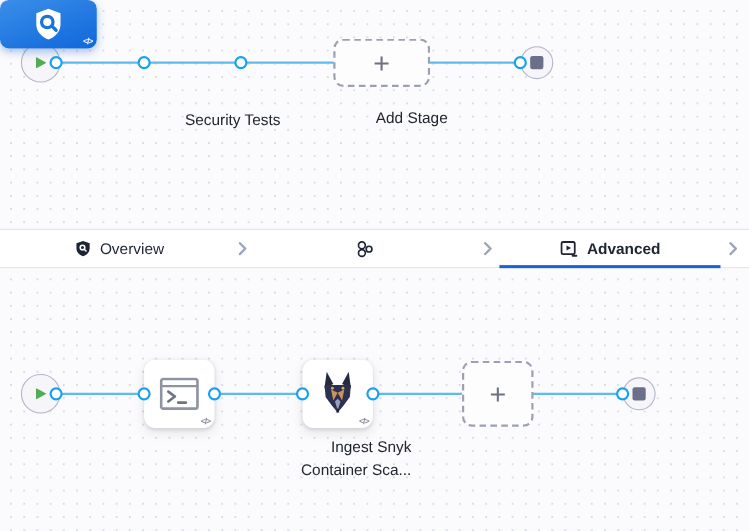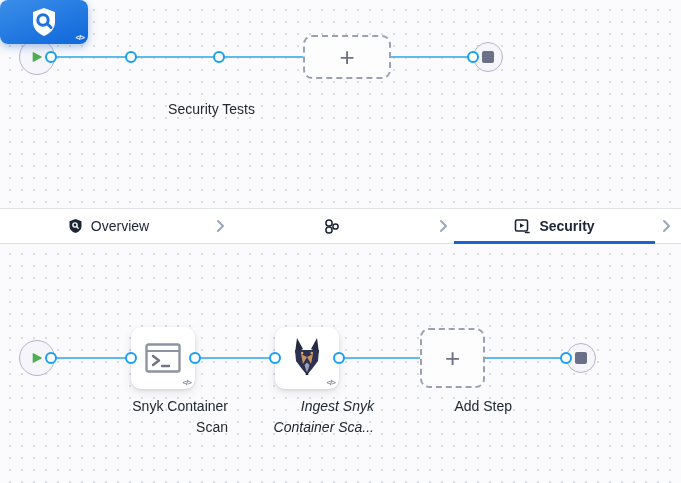--- a/index.html
+++ b/index.html
@@ -104,20 +104,21 @@
     <div class="term-node end" style="left:473px;top:42px;">
       <div class="stop-square"></div>
     </div>
 
     <div class="connector-dot" style="left:45px;top:51px;"></div>
     <div class="connector-dot" style="left:125px;top:51px;"></div>
     <div class="connector-dot" style="left:213px;top:51px;"></div>
     <div class="connector-dot" style="left:467px;top:51px;"></div>
 
     <div class="node-label" style="left:95px;top:99px;width:160px;">Security Tests</div>
+    <div class="node-label" style="left:287px;top:97px;width:120px;">Add Stage</div>
   </div>
 
   <div class="tabbar">
 
     <div class="tab">
       <span class="tab-icon">
         <svg width="15" height="16" viewBox="0 0 15 16">
           <path d="M7.5 1 L13.5 3.2 V8 C13.5 11.5 11 13.8 7.5 15 C4 13.8 1.5 11.5 1.5 8 V3.2 Z" fill="#1d2433"></path>
           <circle cx="7" cy="7" r="2.1" fill="none" stroke="#ffffff" stroke-width="1.4"></circle>
           <path d="M8.6 8.6 L10.2 10.2" stroke="#ffffff" stroke-width="1.4" stroke-linecap="round"></path>
@@ -149,21 +150,21 @@
     </div>
 
     <div class="tab active">
       <span class="tab-icon">
         <svg width="17" height="17" viewBox="0 0 17 17">
           <rect x="1.5" y="2" width="12" height="11" rx="1.5" fill="none" stroke="#1d2433" stroke-width="1.6"></rect>
           <path d="M6 5.2 L10.2 7.5 L6 9.8 Z" fill="#1d2433"></path>
           <path d="M11.5 14.5 H15" stroke="#1d2433" stroke-width="1.6" stroke-linecap="round"></path>
         </svg>
       </span>
-      <span>Security</span>
+      <span>Advanced</span>
       <span class="tab-underline"></span>
     </div>
 
     <div class="tab-chevron">
       <svg width="9" height="14" viewBox="0 0 9 14">
           <path d="M2 2 L7 7 L2 12" fill="none" stroke="#9ba6ba" stroke-width="2" stroke-linecap="round" stroke-linejoin="round"></path>
         </svg>
     </div>
 
 
@@ -211,18 +212,16 @@
       <div class="stop-square"></div>
     </div>
 
     <div class="connector-dot" style="left:45px;top:108px;"></div>
     <div class="connector-dot" style="left:125px;top:108px;"></div>
     <div class="connector-dot" style="left:189px;top:108px;"></div>
     <div class="connector-dot" style="left:269px;top:108px;"></div>
     <div class="connector-dot" style="left:333px;top:108px;"></div>
     <div class="connector-dot" style="left:560px;top:108px;"></div>
 
-    <div class="node-label" style="left:98px;top:152px;width:130px;">Snyk Container Scan</div>
-    <div class="node-label" style="left:240px;top:152px;width:134px;font-style:italic;">Ingest Snyk Container Sca...</div>
-    <div class="node-label" style="left:392px;top:152px;width:120px;">Add Step</div>
+    <div class="node-label" style="left:240px;top:152px;width:134px;">Ingest Snyk Container Sca...</div>
   </div>
 
 </div>
 
 </body></html>

